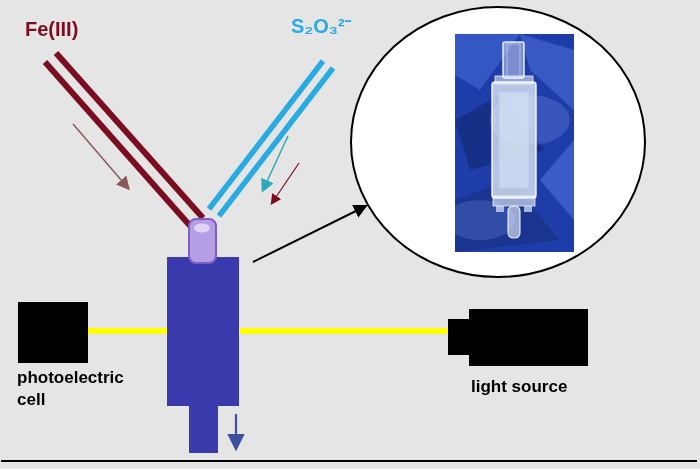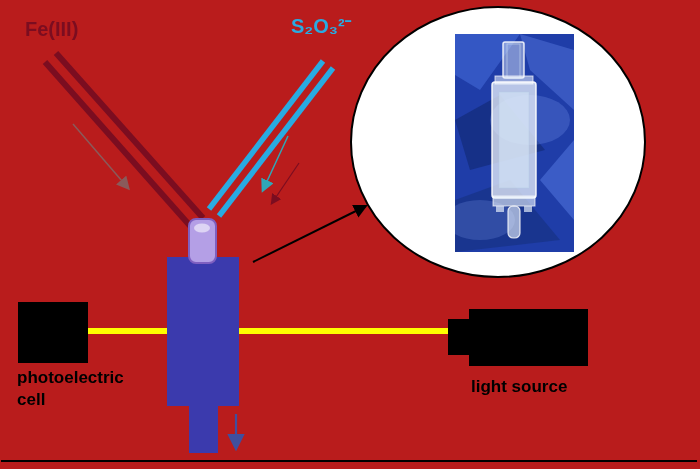--- a/index.html
+++ b/index.html
@@ -5,21 +5,21 @@
   html, body {
     margin: 0;
     padding: 0;
     background: #ffffff;
     font-family: "Liberation Sans", sans-serif;
   }
   .stage {
     position: relative;
     width: 700px;
     height: 469px;
-    background: #b91c1c;
+    background: #e5e5e5;
     overflow: hidden;
   }
   svg { display: block; }
   text.reagent-label {
     font-family: "Liberation Sans", sans-serif;
     font-weight: bold;
     font-size: 20px;
   }
   text.apparatus-label {
     font-family: "Liberation Sans", sans-serif;

